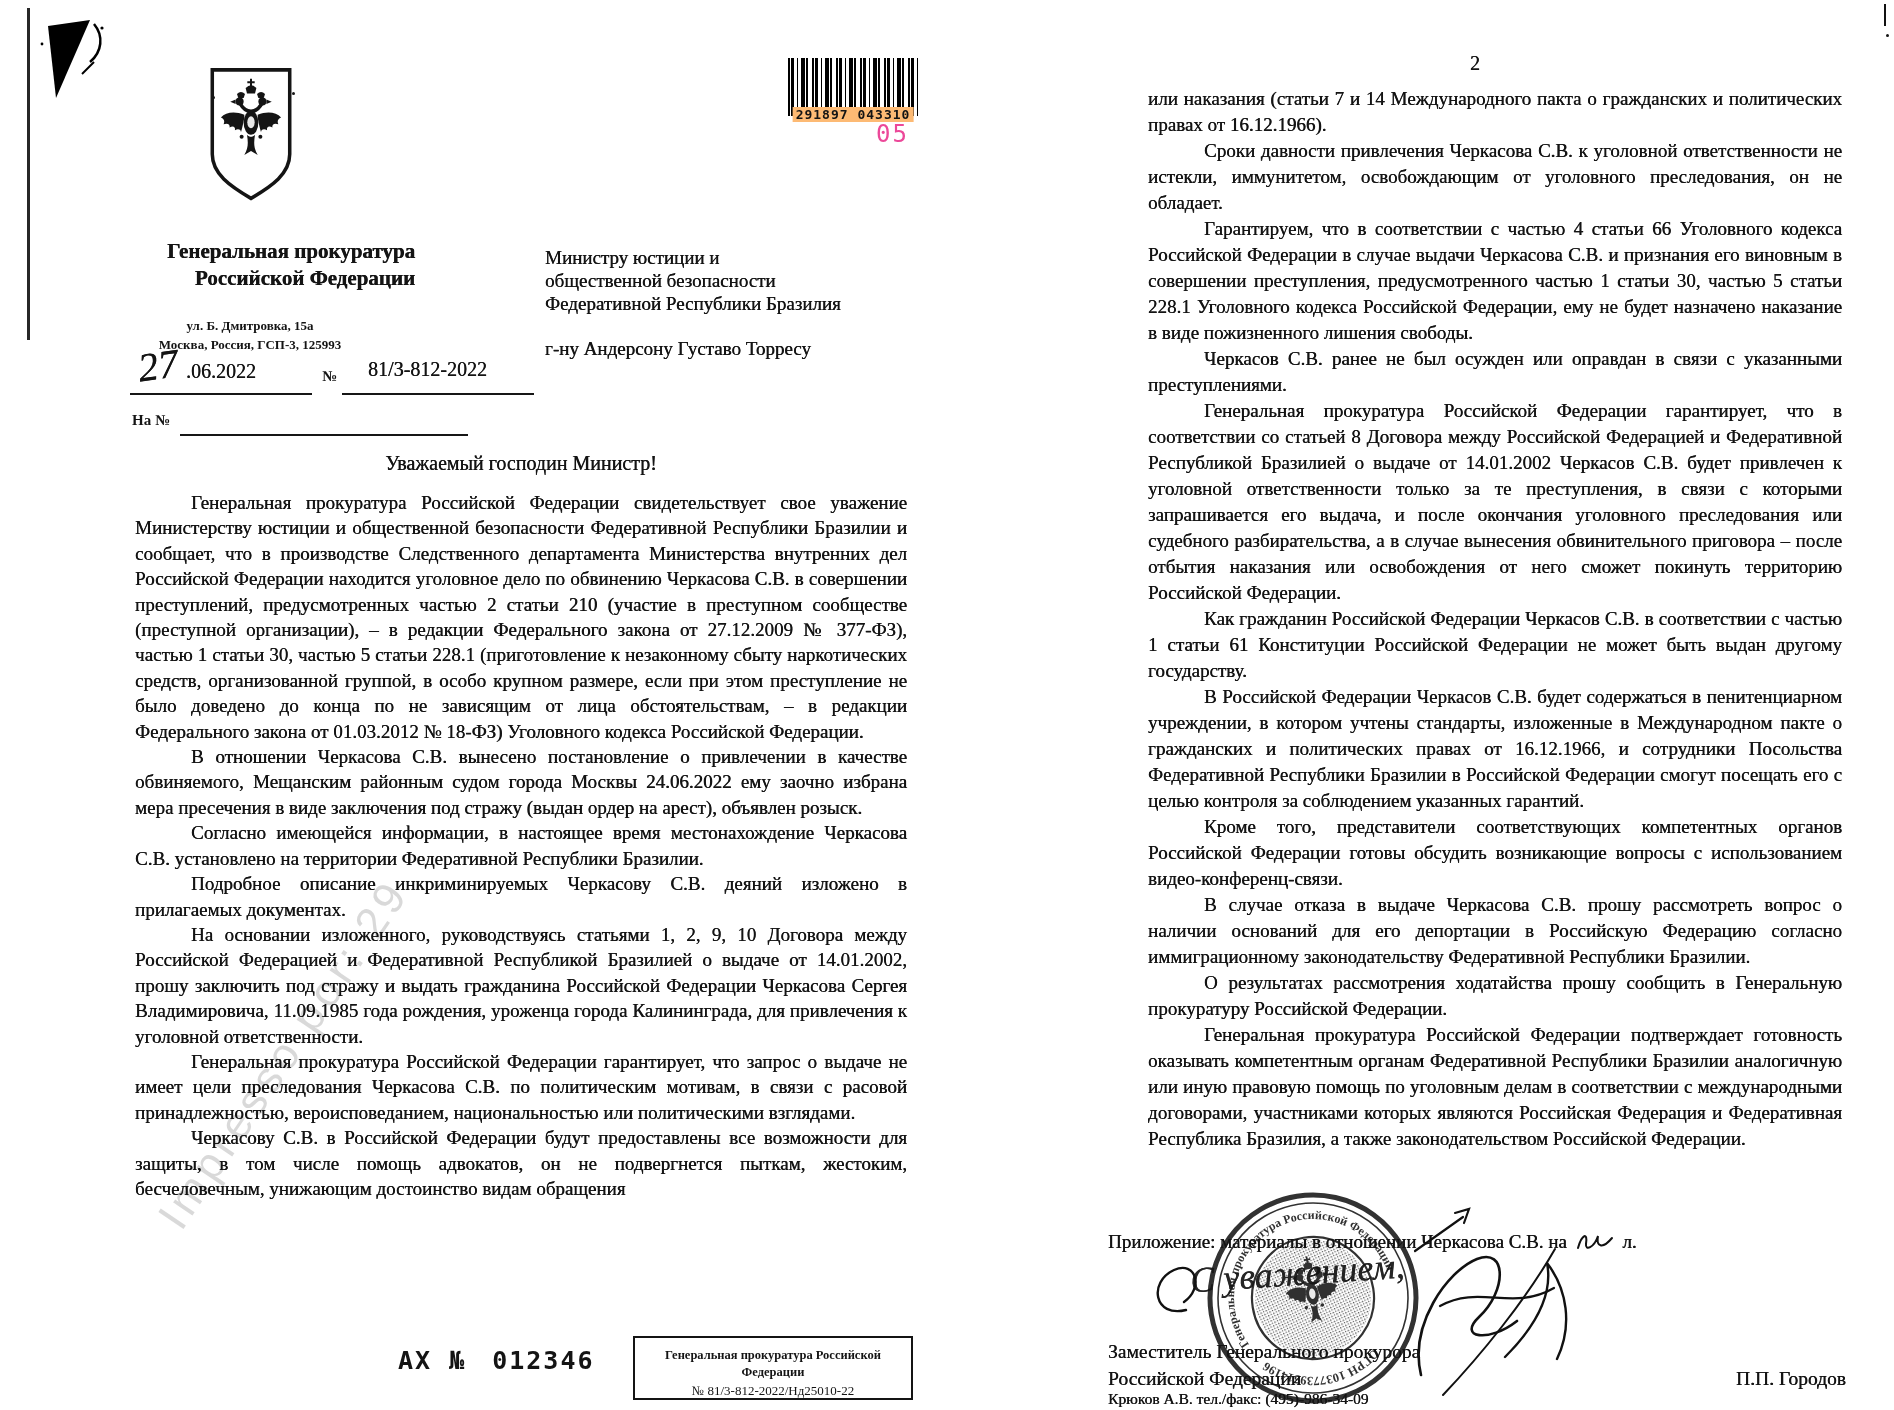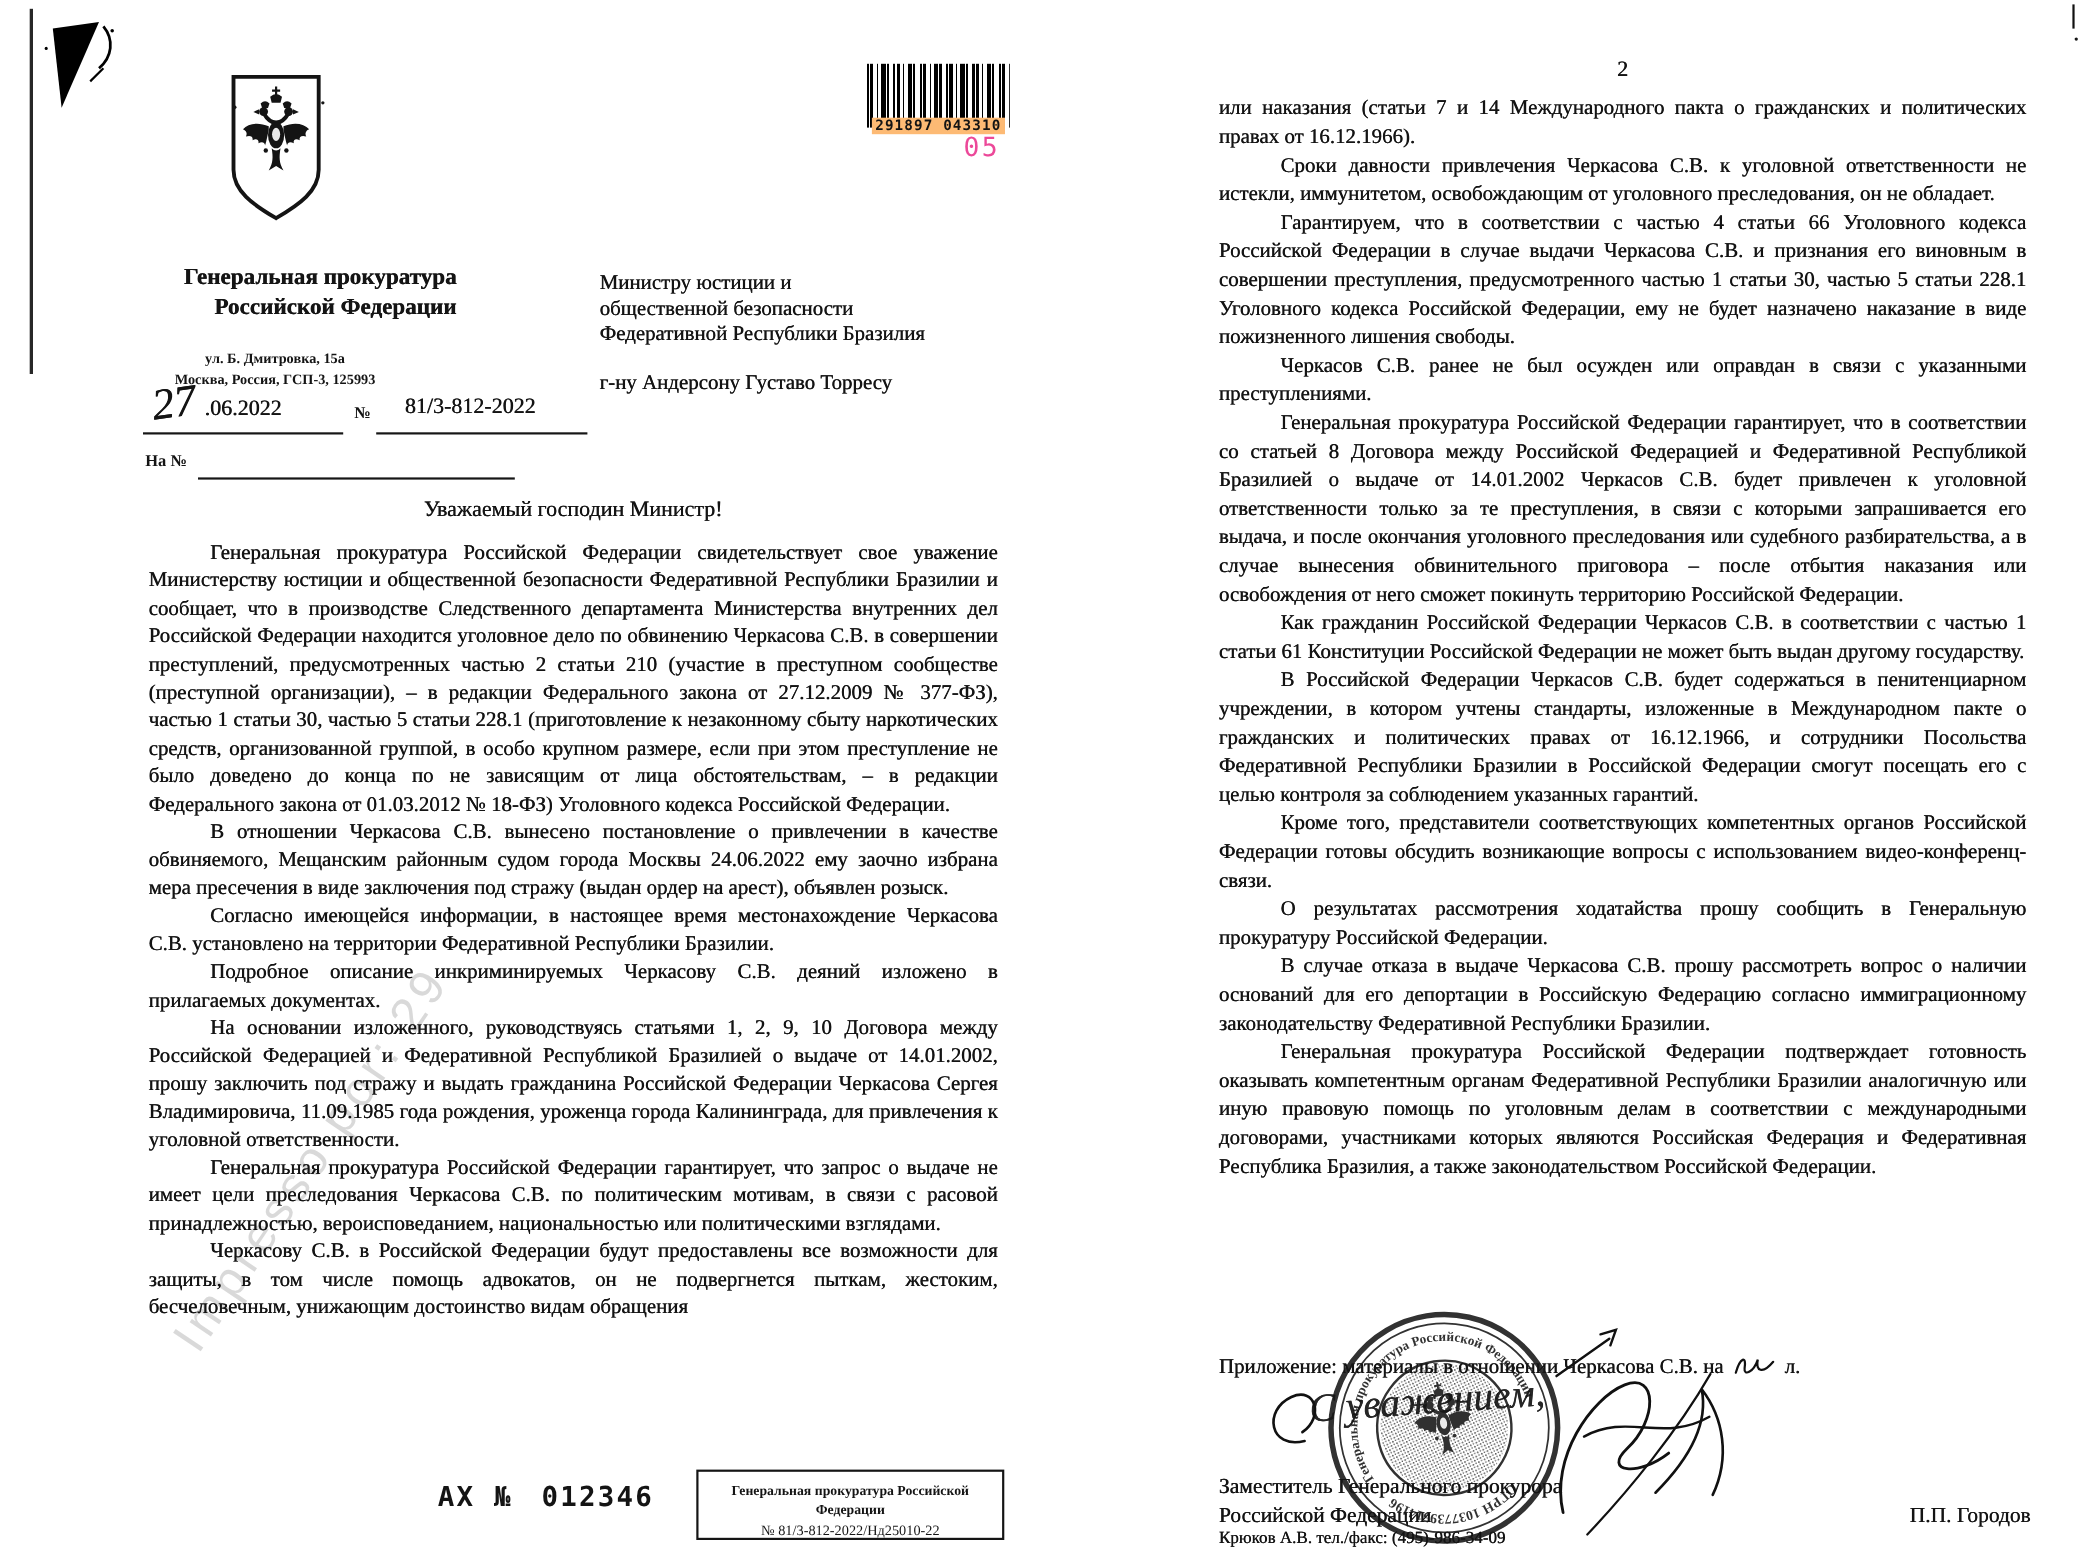--- a/index.html
+++ b/index.html
@@ -7,21 +7,21 @@
     position:relative;width:1894px;height:1410px;background:#ffffff;
     overflow:hidden;
     font-family:"Liberation Serif","DejaVu Serif",serif;
     color:#141414;
   }
   .abs{position:absolute;}
   .doc-text{font-size:19px;line-height:25.4px;text-align:justify;
     text-shadow:0.35px 0 0 currentColor;}
   .doc-text p{margin:0;text-indent:56px;}
   .doc-text p.noindent{text-indent:0;}
-  .body-right p{line-height:26px;}
+  .body-right p{line-height:26px;margin-left:40px;}
   .center{text-align:center;}
   .bold{font-weight:bold;}
   
   .org-title{font-size:21px;font-weight:bold;line-height:27px;text-align:right;
     text-shadow:0.4px 0 0 currentColor;}
   .org-addr{font-size:13px;font-weight:bold;line-height:19px;text-align:center;}
   .rule{border-bottom:2px solid #161616;}
   .hand{font-style:italic;text-shadow:0.3px 0 0 currentColor;}
   
   .barcode-bars{
@@ -155,22 +155,22 @@
 
   <div class="abs doc-text body-right" style="left:1108px;top:86px;width:734px">
     <p class="noindent">или наказания (статьи 7 и 14 Международного пакта о гражданских и политических правах от 16.12.1966).</p>
     <p>Сроки давности привлечения Черкасова С.В. к уголовной ответственности не истекли, иммунитетом, освобождающим от уголовного преследования, он не обладает.</p>
     <p>Гарантируем, что в соответствии с частью 4 статьи 66 Уголовного кодекса Российской Федерации в случае выдачи Черкасова С.В. и признания его виновным в совершении преступления, предусмотренного частью 1 статьи 30, частью 5 статьи 228.1 Уголовного кодекса Российской Федерации, ему не будет назначено наказание в виде пожизненного лишения свободы.</p>
     <p>Черкасов С.В. ранее не был осужден или оправдан в связи с указанными преступлениями.</p>
     <p>Генеральная прокуратура Российской Федерации гарантирует, что в соответствии со статьей 8 Договора между Российской Федерацией и Федеративной Республикой Бразилией о выдаче от 14.01.2002 Черкасов С.В. будет привлечен к уголовной ответственности только за те преступления, в связи с которыми запрашивается его выдача, и после окончания уголовного преследования или судебного разбирательства, а в случае вынесения обвинительного приговора – после отбытия наказания или освобождения от него сможет покинуть территорию Российской Федерации.</p>
     <p>Как гражданин Российской Федерации Черкасов С.В. в соответствии с частью 1 статьи 61 Конституции Российской Федерации не может быть выдан другому государству.</p>
     <p>В Российской Федерации Черкасов С.В. будет содержаться в пенитенциарном учреждении, в котором учтены стандарты, изложенные в Международном пакте о гражданских и политических правах от 16.12.1966, и сотрудники Посольства Федеративной Республики Бразилии в Российской Федерации смогут посещать его с целью контроля за соблюдением указанных гарантий.</p>
     <p>Кроме того, представители соответствующих компетентных органов Российской Федерации готовы обсудить возникающие вопросы с использованием видео-конференц-связи.</p>
+    <p>В случае отказа в выдаче Черкасова С.В. прошу рассмотреть вопрос о наличии оснований для его депортации в Российскую Федерацию согласно иммиграционному законодательству Федеративной Республики Бразилии.</p>
     <p>О результатах рассмотрения ходатайства прошу сообщить в Генеральную прокуратуру Российской Федерации.</p>
-    <p>В случае отказа в выдаче Черкасова С.В. прошу рассмотреть вопрос о наличии оснований для его депортации в Российскую Федерацию согласно иммиграционному законодательству Федеративной Республики Бразилии.</p>
     <p>Генеральная прокуратура Российской Федерации подтверждает готовность оказывать компетентным органам Федеративной Республики Бразилии аналогичную или иную правовую помощь по уголовным делам в соответствии с международными договорами, участниками которых являются Российская Федерация и Федеративная Республика Бразилия, а также законодательством Российской Федерации.</p>
   </div>
 
   <div class="abs" style="left:1108px;top:1228px;font-size:19px;text-shadow:0.35px 0 0 currentColor;white-space:nowrap">
     <span>Приложение: материалы в отношении Черкасова С.В. на</span>
     <svg width="46" height="26" style="vertical-align:-6px" viewBox="0 0 46 26">
       <path d="M6,20 C10,6 16,4 14,16 C13,23 22,20 26,8 C24,18 30,22 40,10" stroke="#111" stroke-width="2" fill="none" stroke-linecap="round"></path>
     </svg>
     <span>л.</span>
   </div>

